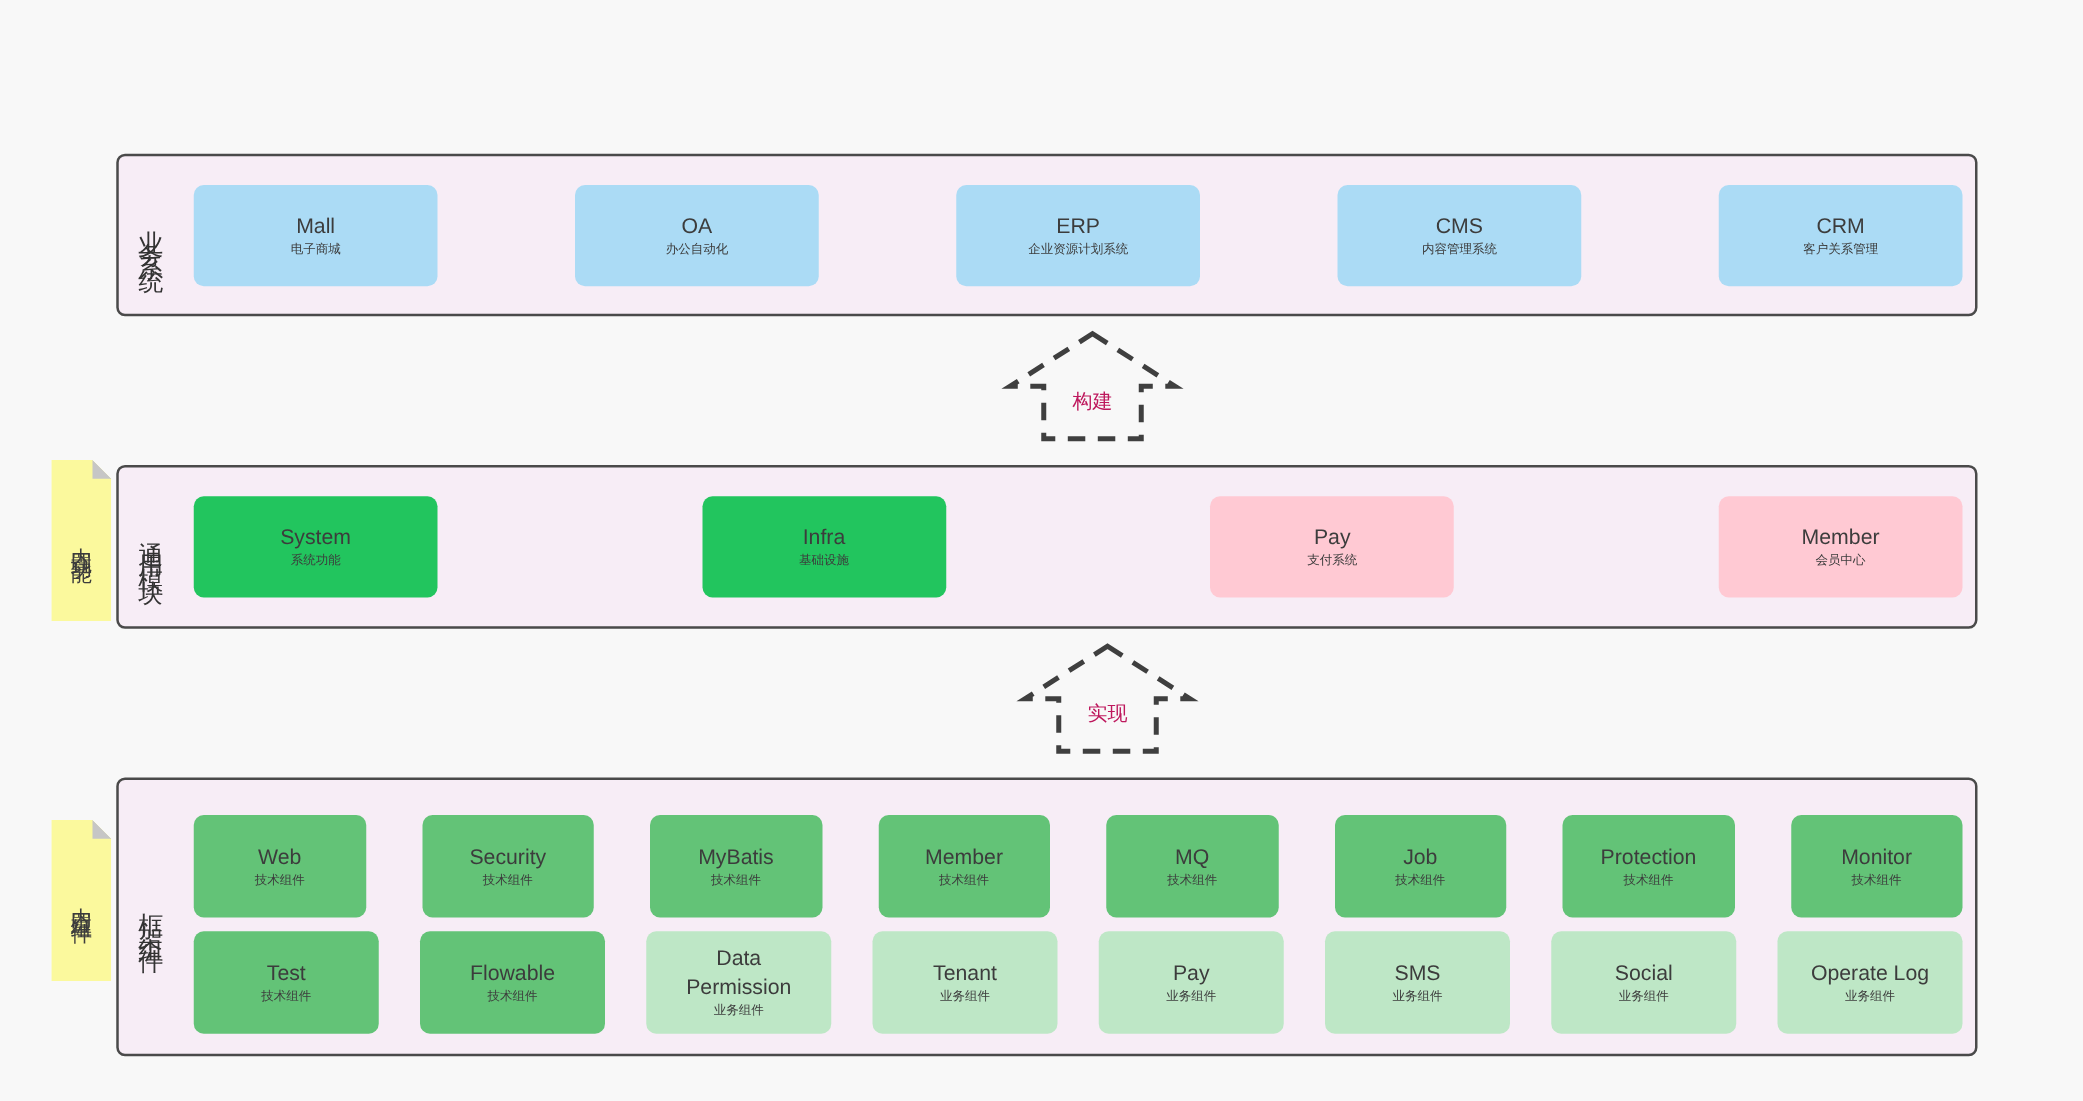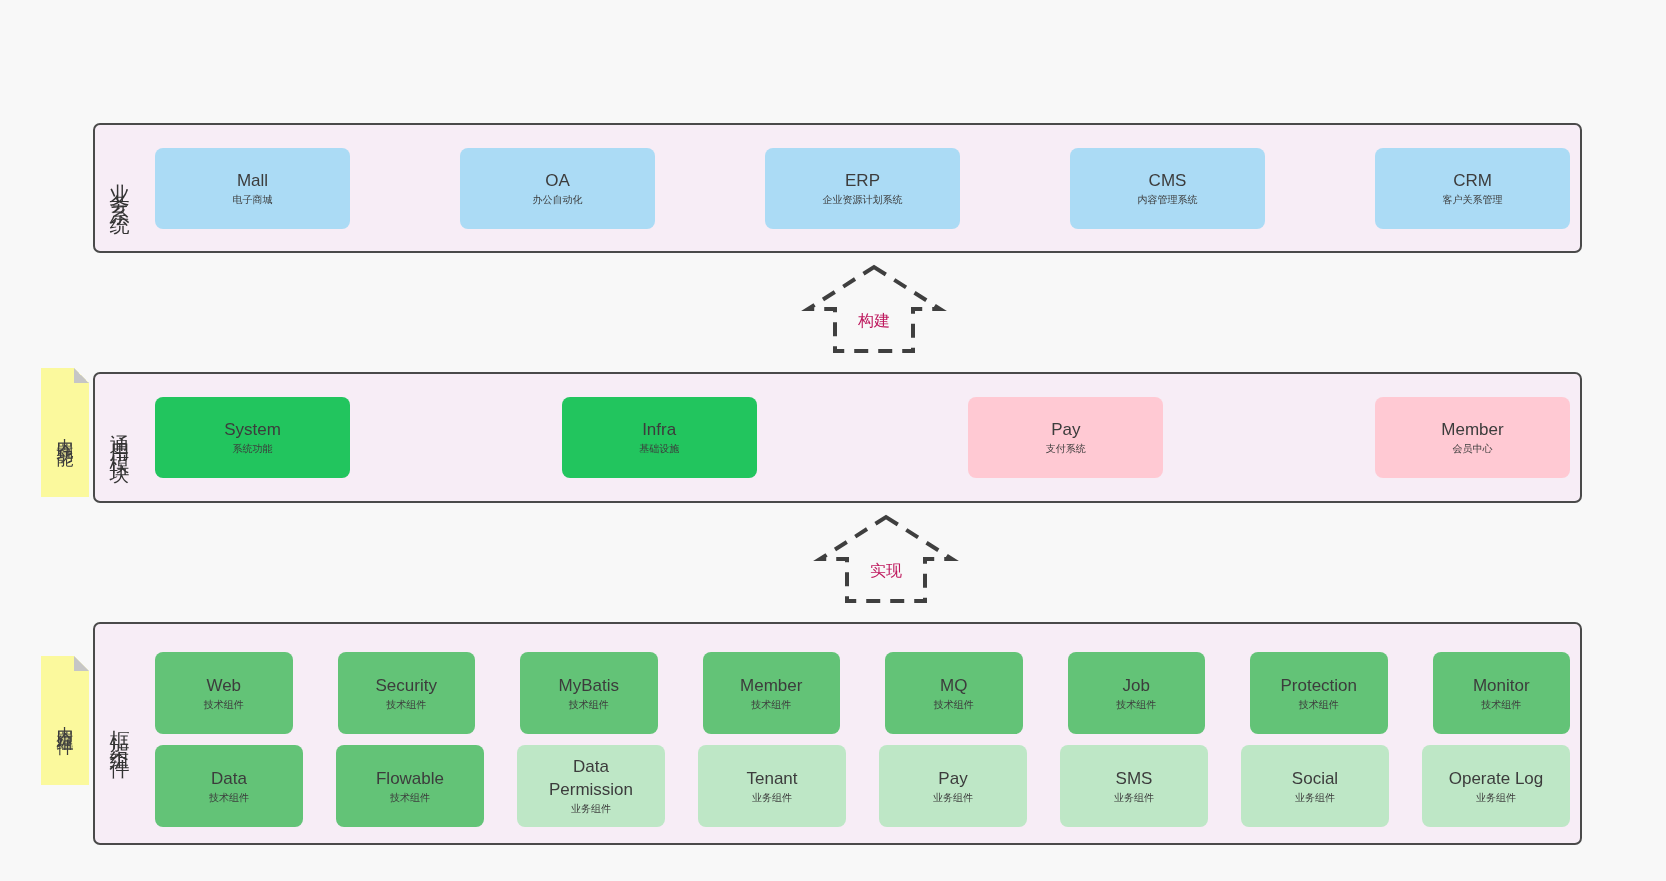--- a/index.html
+++ b/index.html
@@ -220,21 +220,21 @@
           <div class="box-title">Protection</div>
           <div class="box-sub">技术组件</div>
         </div>
         <div class="box box-8 green">
           <div class="box-title">Monitor</div>
           <div class="box-sub">技术组件</div>
         </div>
       </div>
     <div class="box-row row-b">
         <div class="box box-8 green">
-          <div class="box-title">Data</div>
+          <div class="box-title">Test</div>
           <div class="box-sub">技术组件</div>
         </div>
         <div class="box box-8 green">
           <div class="box-title">Flowable</div>
           <div class="box-sub">技术组件</div>
         </div>
         <div class="box box-8 lightgreen">
           <div class="box-title">Data Permission</div>
           <div class="box-sub">业务组件</div>
         </div>

